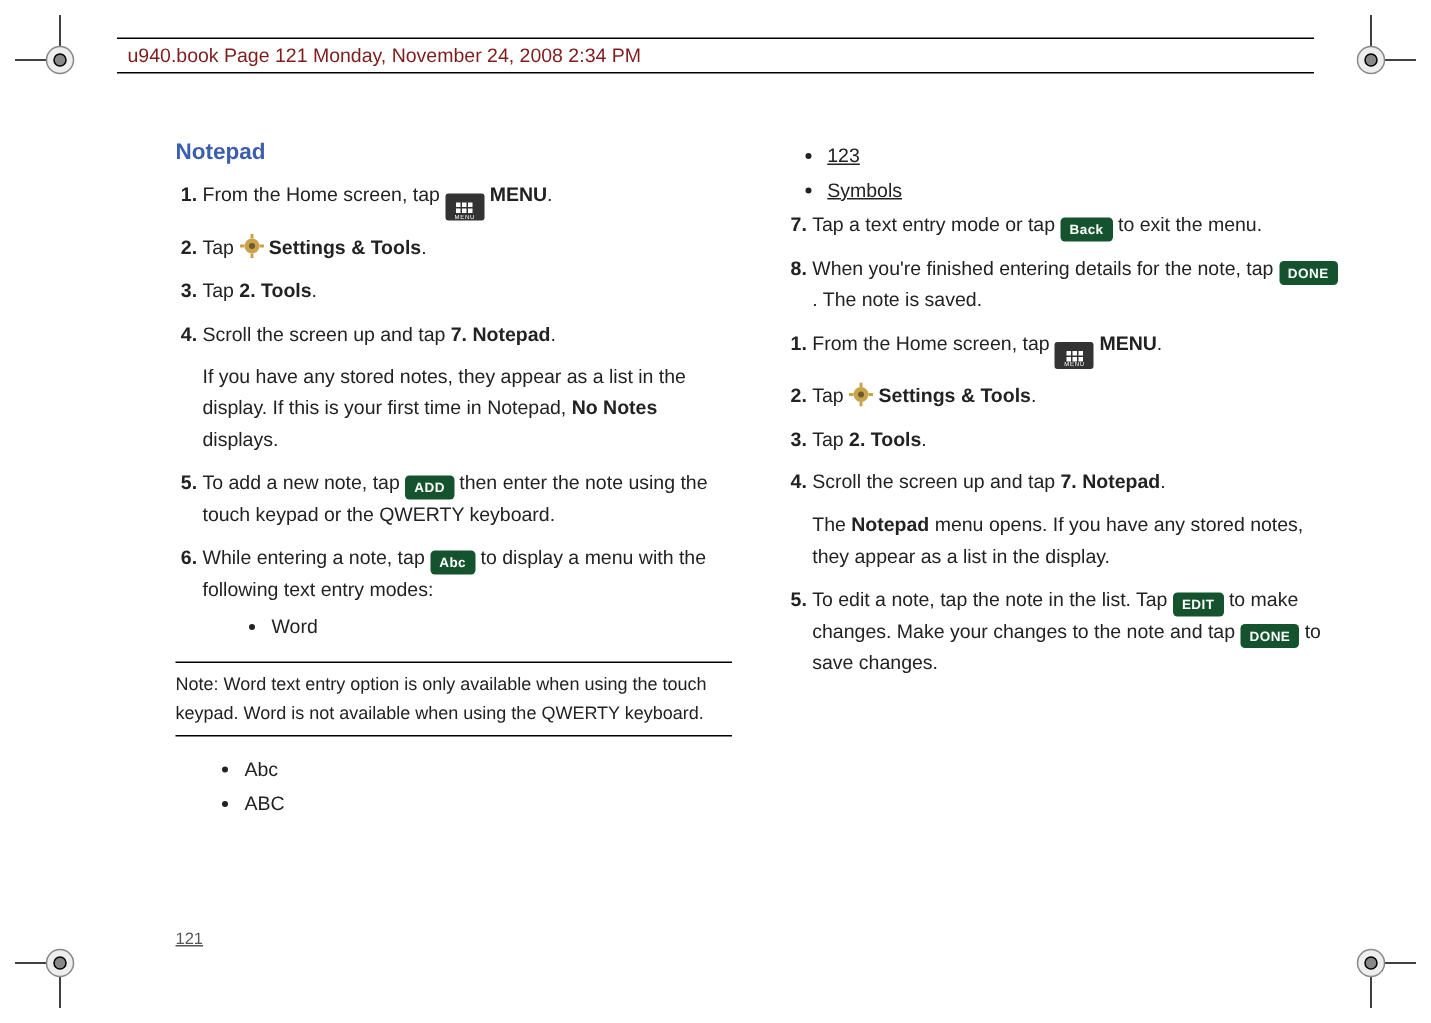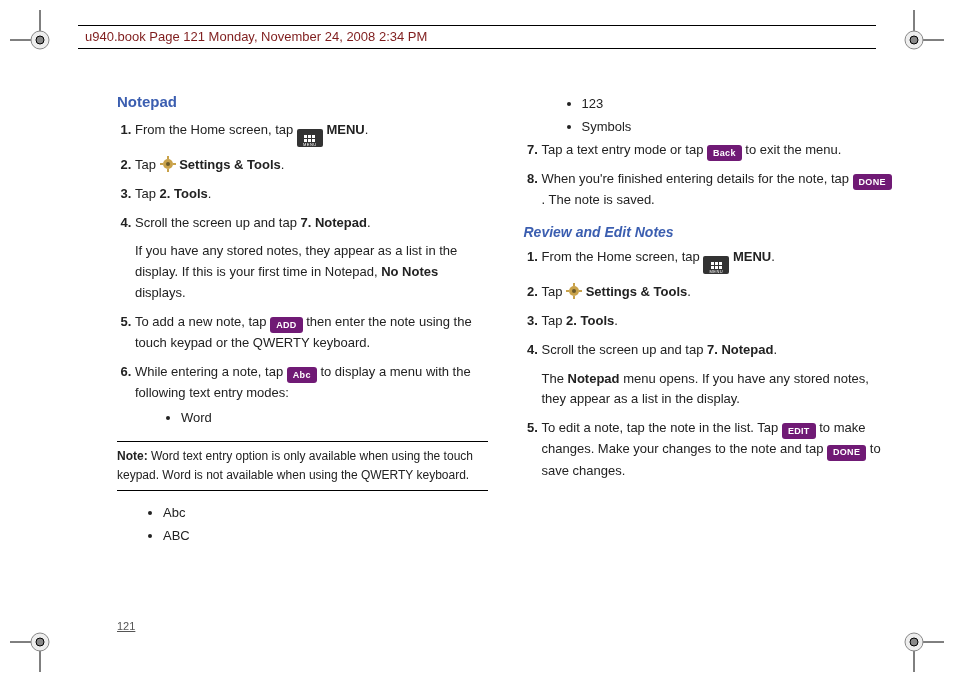--- a/index.html
+++ b/index.html
@@ -41,27 +41,27 @@
   .h-blue { color: #3b5eb0; font-weight: bold; font-size: 15px; margin: 0 0 6px 0; }
   .h-blue-it { color: #3b5eb0; font-style: italic; font-weight: bold; font-size: 14px; margin: 10px 0 4px 0; }
   .intro { margin: 0 0 6px 0; }
   ol.steps { margin: 0 0 0 18px; padding: 0; }
   ol.steps > li { margin-bottom: 8px; }
   ol.steps > li::marker { font-weight: bold; }
   ul.bullets { list-style: disc; margin: 4px 0 0 46px; padding:0; }
   ul.bullets li { margin-bottom: 2px; }
   .bld { font-weight: bold; }
   .note-block { border-top:1px solid #000; border-bottom:1px solid #000; padding:5px 0; margin: 12px 0; font-size:12px; }
-  .note-label { font-weight: bold; text-align: right; }
+  .note-label { font-weight: normal; text-align: right; }
   .page-num { position:absolute; left: 117px; bottom: 50px; font-size:11px; color:#555;text-decoration:underline; }
 
   
   .keybtn {
     display:inline-flex; align-items:center; justify-content:center;
-    background:#701a75; color:#fff; font-size:9px; font-weight:bold;
+    background:#14532d; color:#fff; font-size:9px; font-weight:bold;
     border-radius:3px; padding:2px 6px; min-width:30px; height:16px;
     vertical-align: -2px; letter-spacing:0.3px;
   }
   .menu-icon {
     display:inline-flex; flex-direction:column; align-items:center; justify-content:center;
     width:26px; height:18px; background:#333; border-radius:2px; vertical-align:-4px;
     position:relative;
   }
   .menu-icon .grid { display:grid; grid-template-columns:repeat(3,3px); grid-template-rows:repeat(2,3px); gap:1px; margin-top:1px;}
   .menu-icon .grid span { background:#fff; }
@@ -174,33 +174,32 @@
     <div class="note-block">
       <span class="note-label">Note:</span><span>  Word text entry option is only available when using the touch keypad. Word is not available when using the QWERTY keyboard.</span>
     </div>
     <ul class="bullets">
       <li>Abc</li>
       <li>ABC</li>
     </ul>
   </div>
 
   <div class="col">
-    <ul class="bullets" style="margin-left:58px;">
+    <ul class="bullets" style="margin-left:28px;text-decoration:underline;">
       <li>123</li>
       <li>Symbols</li>
     </ul>
     <ol class="steps" start="7">
       <li>
         <span>Tap a text entry mode or tap </span><span class="keybtn">Back</span><span> to exit the menu.</span>
       </li>
       <li>
         <span>When you're finished entering details for the note, tap </span><span class="keybtn">DONE</span><span>. The note is saved.</span>
       </li>
     </ol>
-    <p class="h-blue-it">Review and Edit Notes</p>
     <ol class="steps">
       <li>
         <span>From the Home screen, tap </span><span class="menu-icon">
             <span class="grid">
               <span></span>
               <span></span>
               <span></span>
               <span></span>
               <span></span>
               <span></span>

